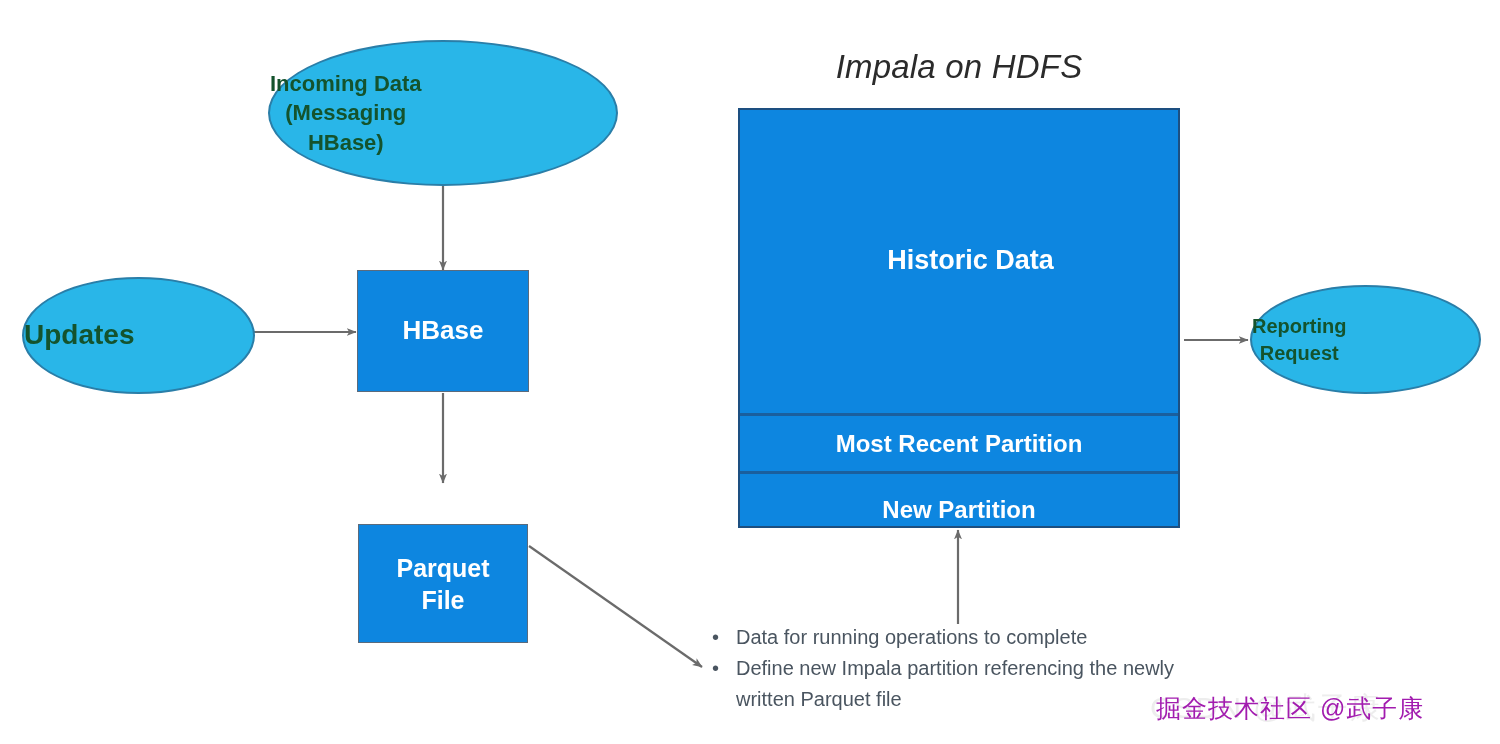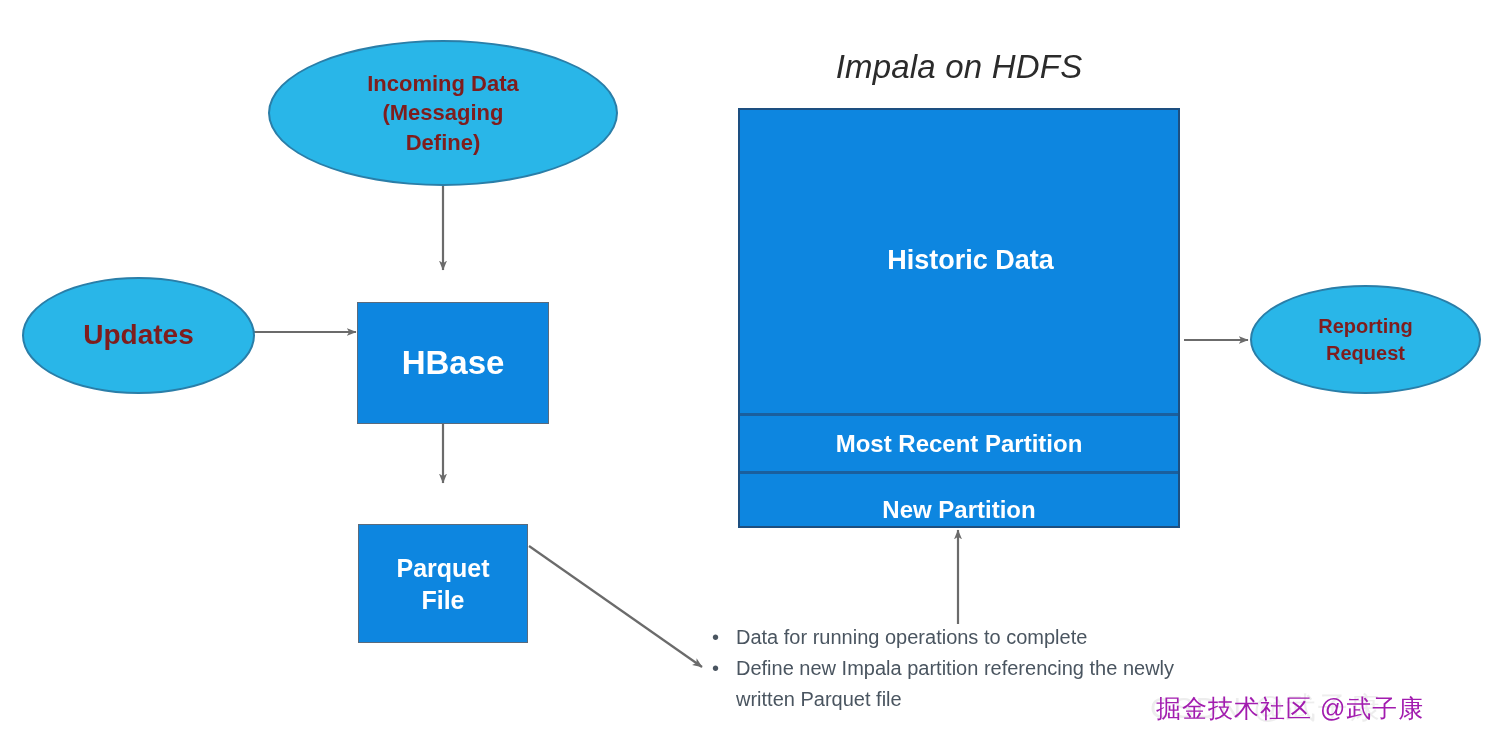--- a/index.html
+++ b/index.html
@@ -17,23 +17,22 @@
   }
 
   
   .ellipse {
     position: absolute;
     border-radius: 50%;
     background: #29b6e8;
     border: 2px solid #2a7ea8;
     display: flex;
     align-items: center;
-    justify-content: center;
-    text-align: center;
-    color: #7f1d1d;
+    text-align: center;
+    color: #14532d;
     font-weight: 600;
     line-height: 1.32;
     box-sizing: border-box;
   }
   #ellipse-incoming {
     left: 268px; top: 40px;
     width: 350px; height: 146px;
     font-size: 22px;
   }
   #ellipse-updates {
@@ -56,23 +55,22 @@
     align-items: center;
     justify-content: center;
     text-align: center;
     color: #ffffff;
     font-weight: bold;
     line-height: 1.28;
     box-sizing: border-box;
   }
   #rect-hbase {
     left: 357px; top: 270px;
-    width: 192px; height: 122px;
-    font-size: 33px;
-    margin-top: 32px;
+    width: 172px; height: 122px;
+    font-size: 26px;
   }
   #rect-parquet {
     left: 358px; top: 483px;
     width: 170px; height: 119px;
     font-size: 25px;
     margin-top: 41px;
   }
 
   
   #impala-title {
@@ -191,21 +189,21 @@
 
     <line x1="958" y1="624" x2="958" y2="530" stroke="#6b6b6b" stroke-width="2.2" marker-end="url(#ah)"></line>
 
     <line x1="1184" y1="340" x2="1248" y2="340" stroke="#6b6b6b" stroke-width="2.2" marker-end="url(#ah)"></line>
   </svg>
 
   <div class="ellipse" id="ellipse-incoming">
     <div>
       <div>Incoming Data</div>
       <div>(Messaging</div>
-      <div>Define)</div>
+      <div>HBase)</div>
     </div>
   </div>
 
   <div class="ellipse" id="ellipse-updates">
     <div>Updates</div>
   </div>
 
   <div class="rect" id="rect-hbase">
     <div>HBase</div>
   </div>

